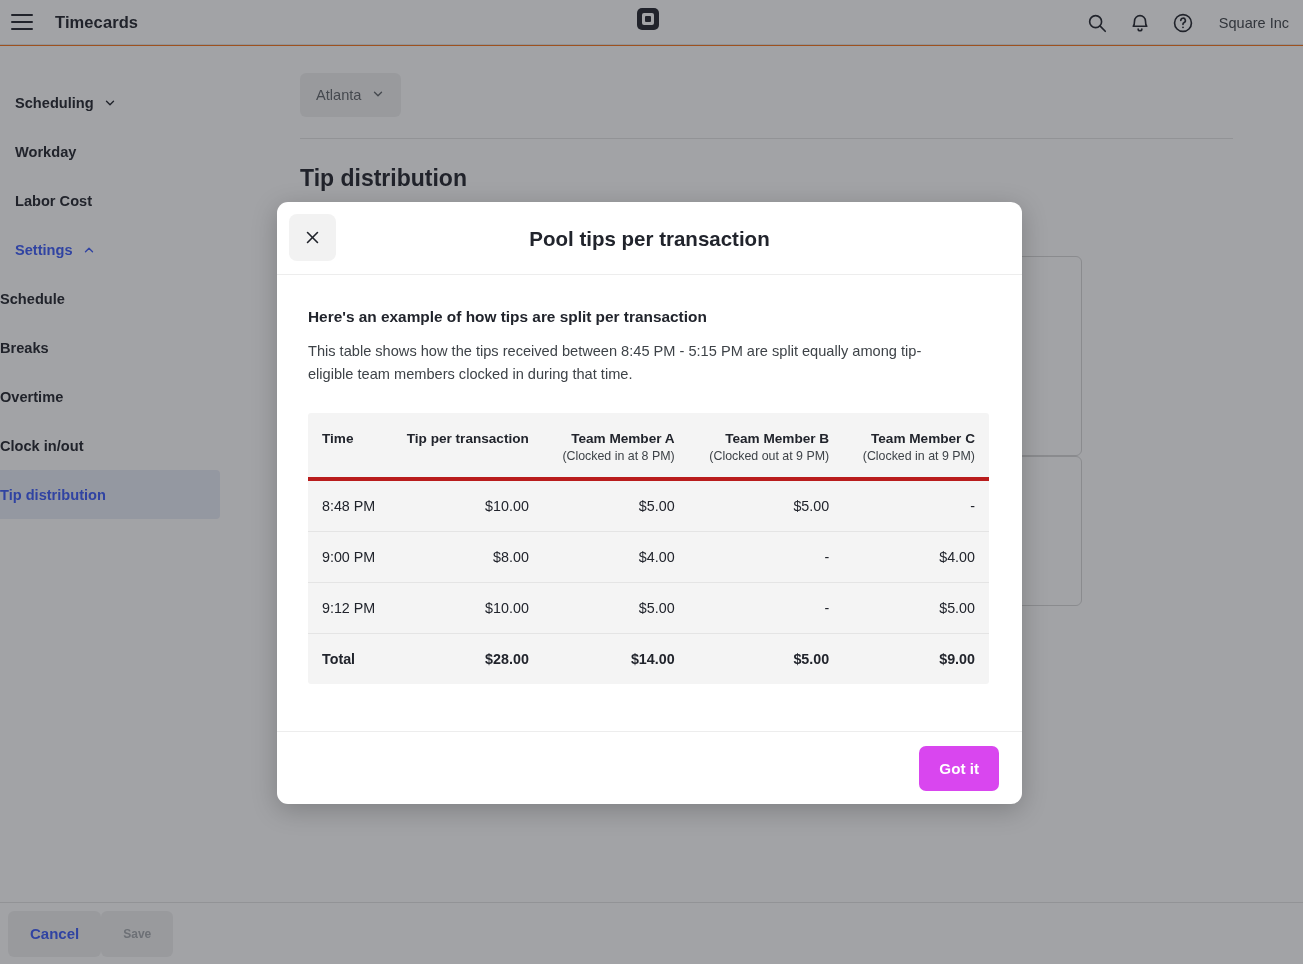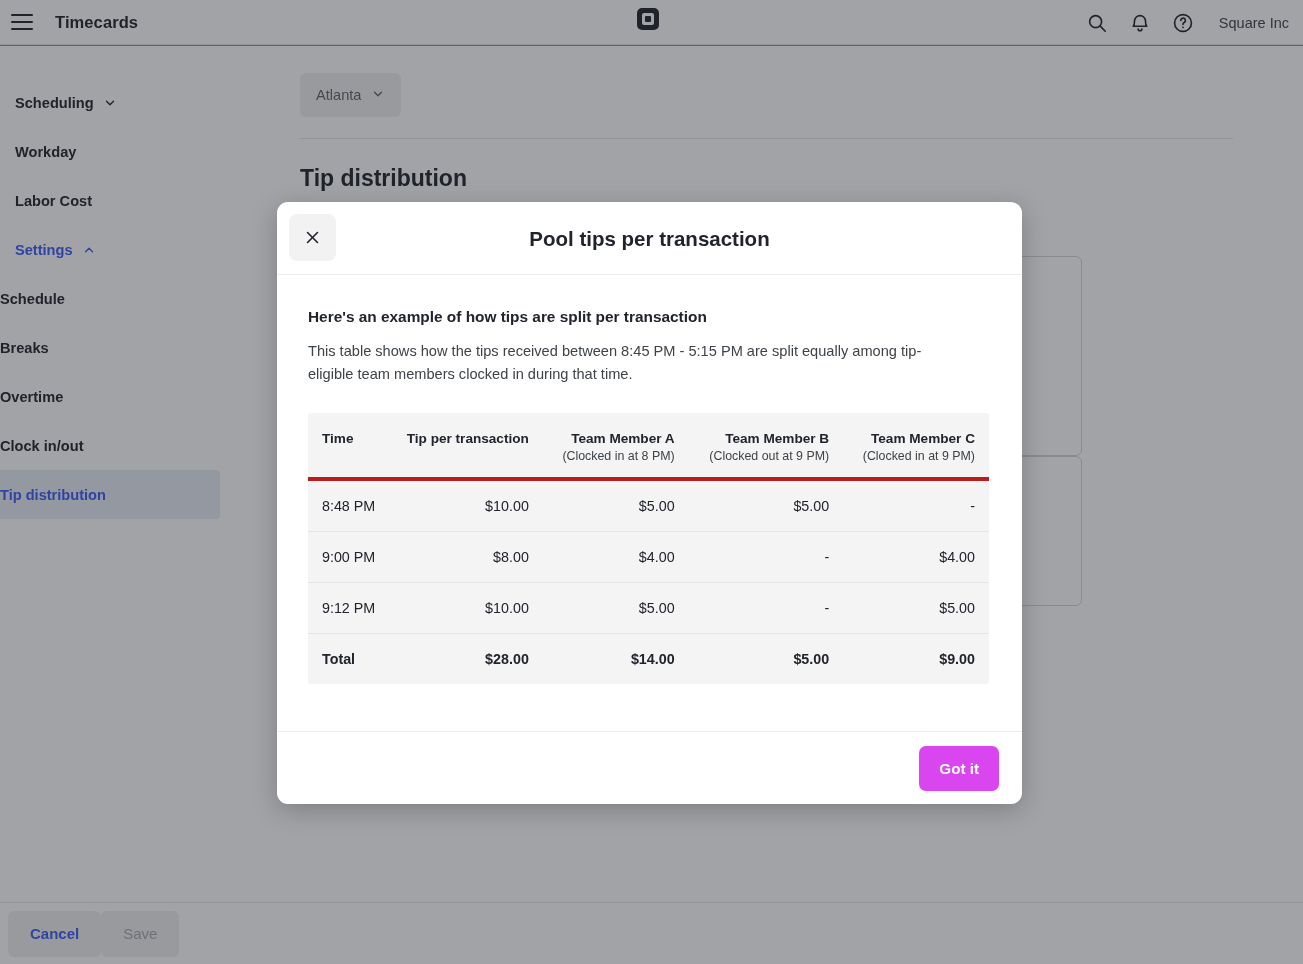--- a/index.html
+++ b/index.html
@@ -182,22 +182,22 @@
     cursor: pointer;
     font-family: inherit;
   }
   .btn-save {
     background: #f0f0f0;
     border: none;
     border-radius: 6px;
     height: 46px;
     padding: 0 22px;
     color: #a4a8ad;
-    font-size: 15px;
-    font-weight: normal;
+    font-size: 12px;
+    font-weight: bold;
     cursor: default;
     font-family: inherit;
   }
 
   
   #scrim {
     position: absolute;
     inset: 0;
     background: rgba(33,36,44,0.42);
   }

